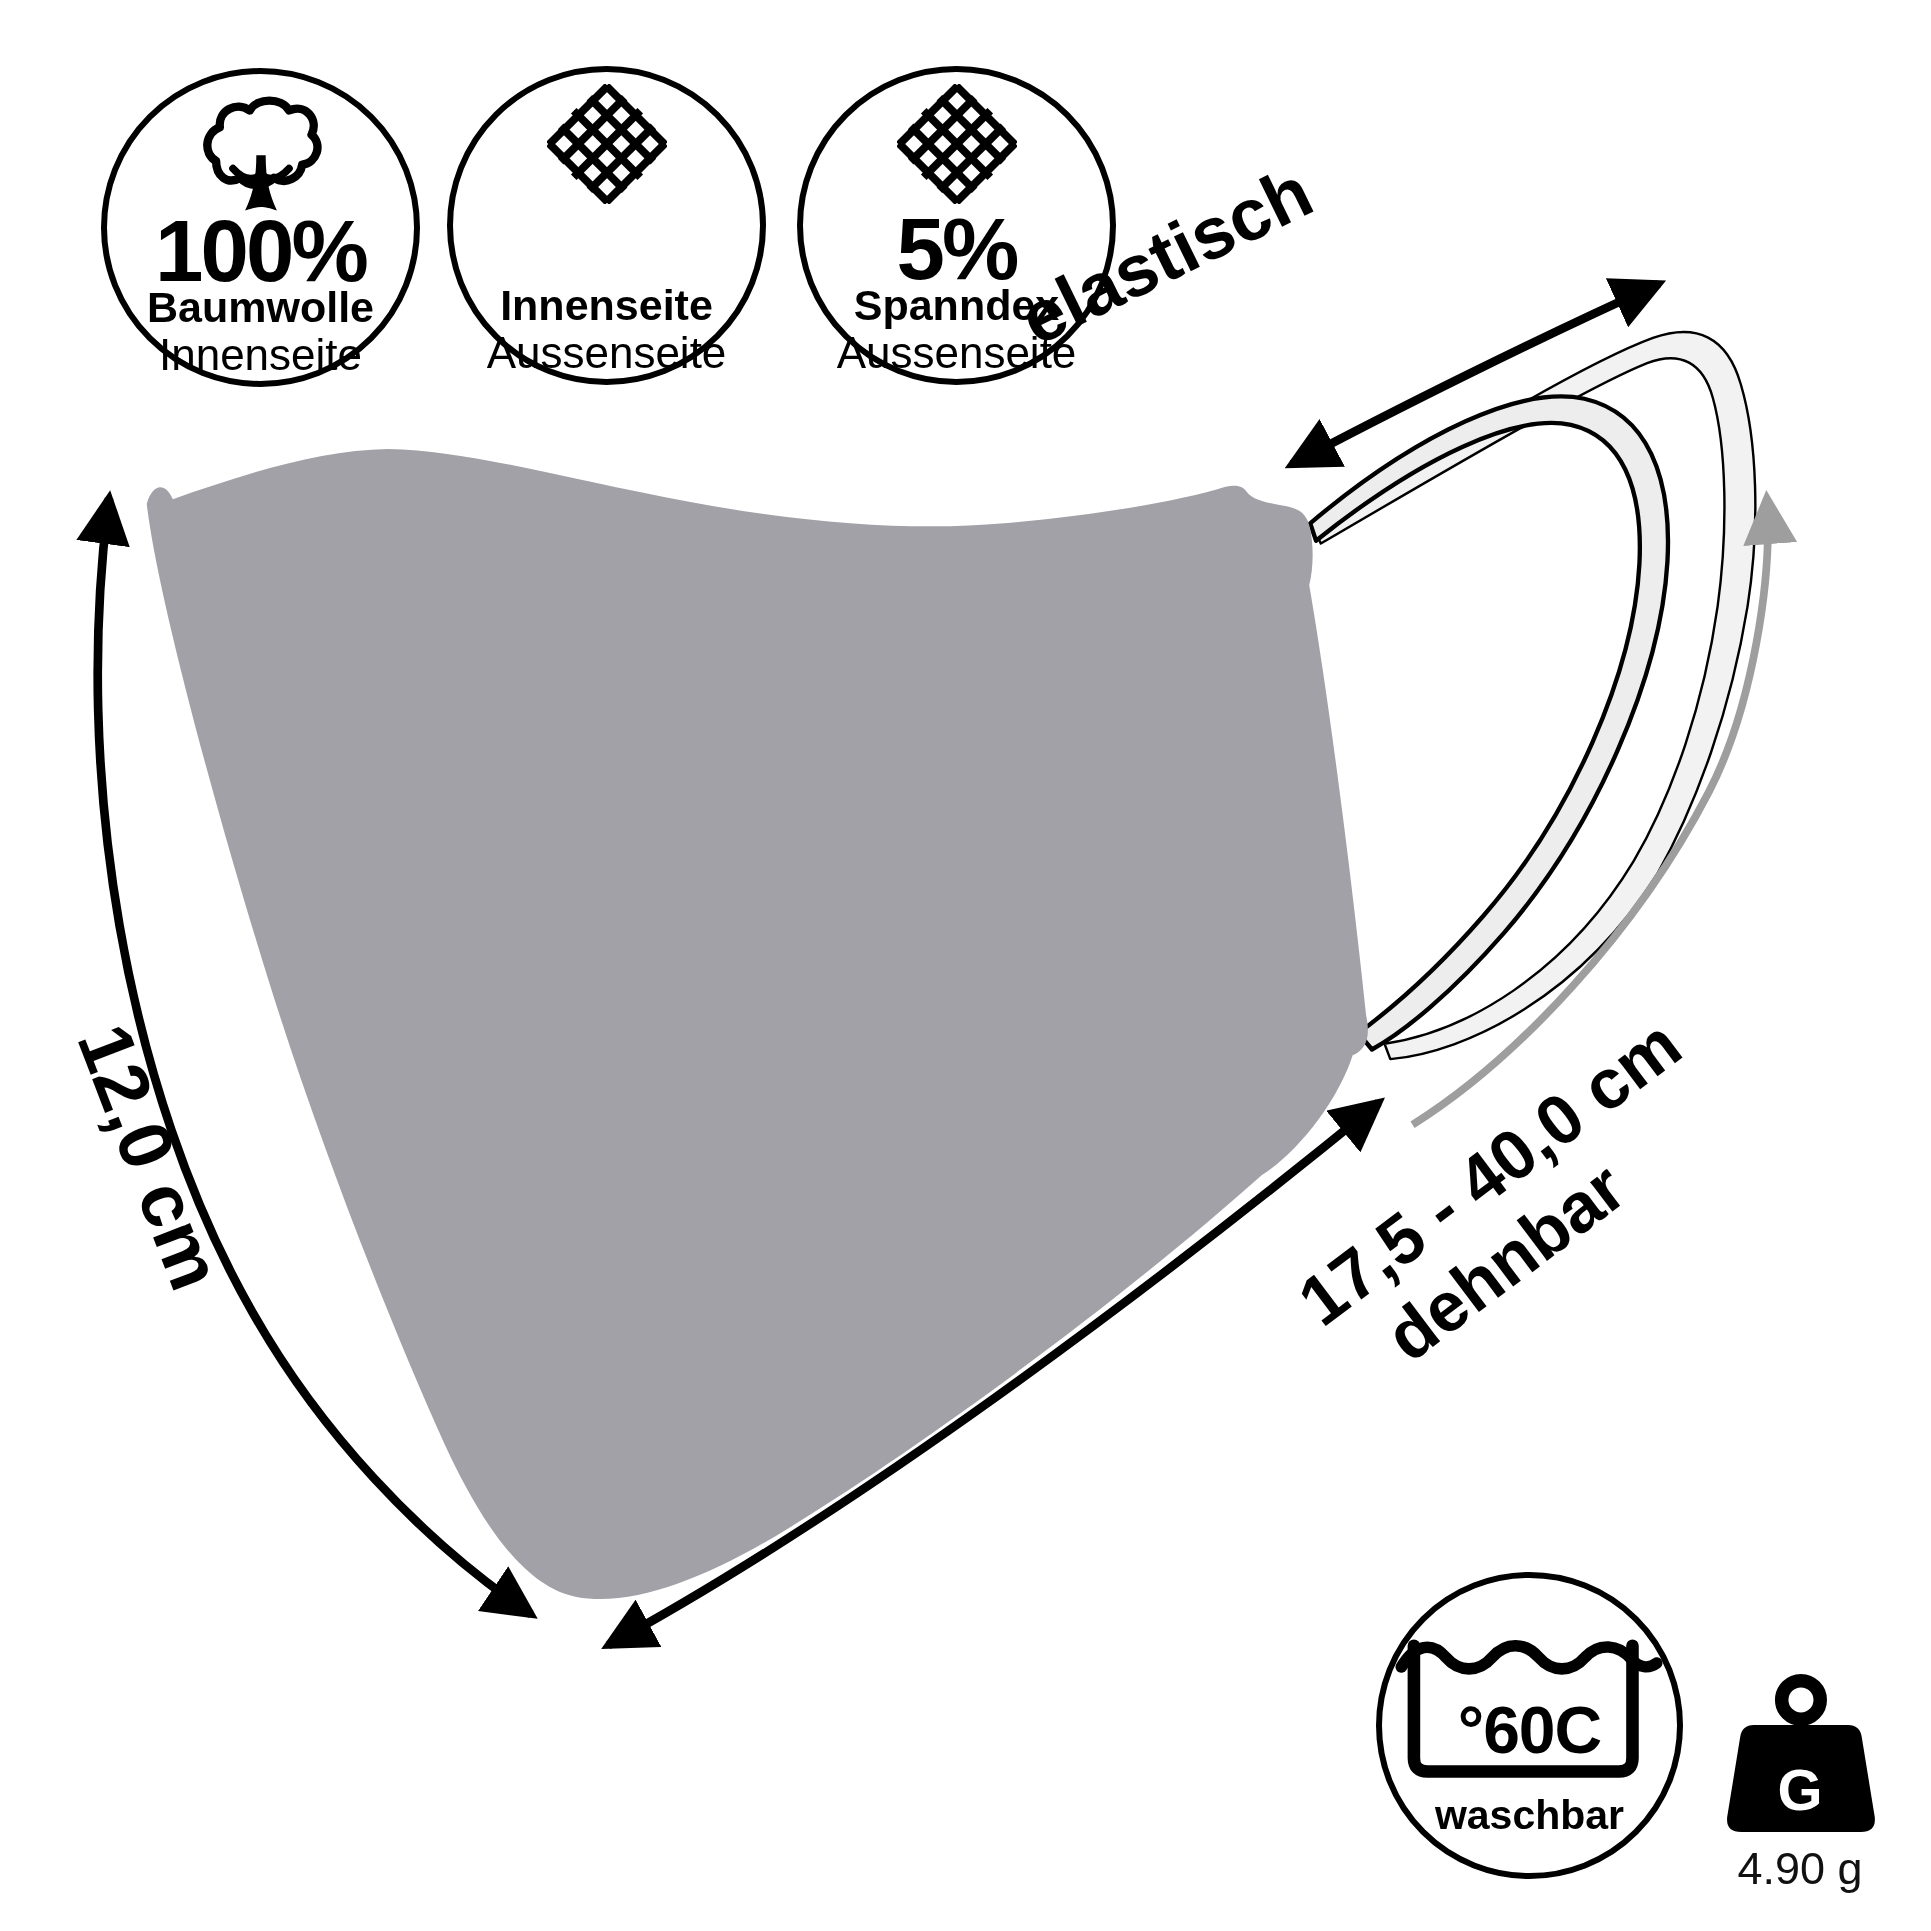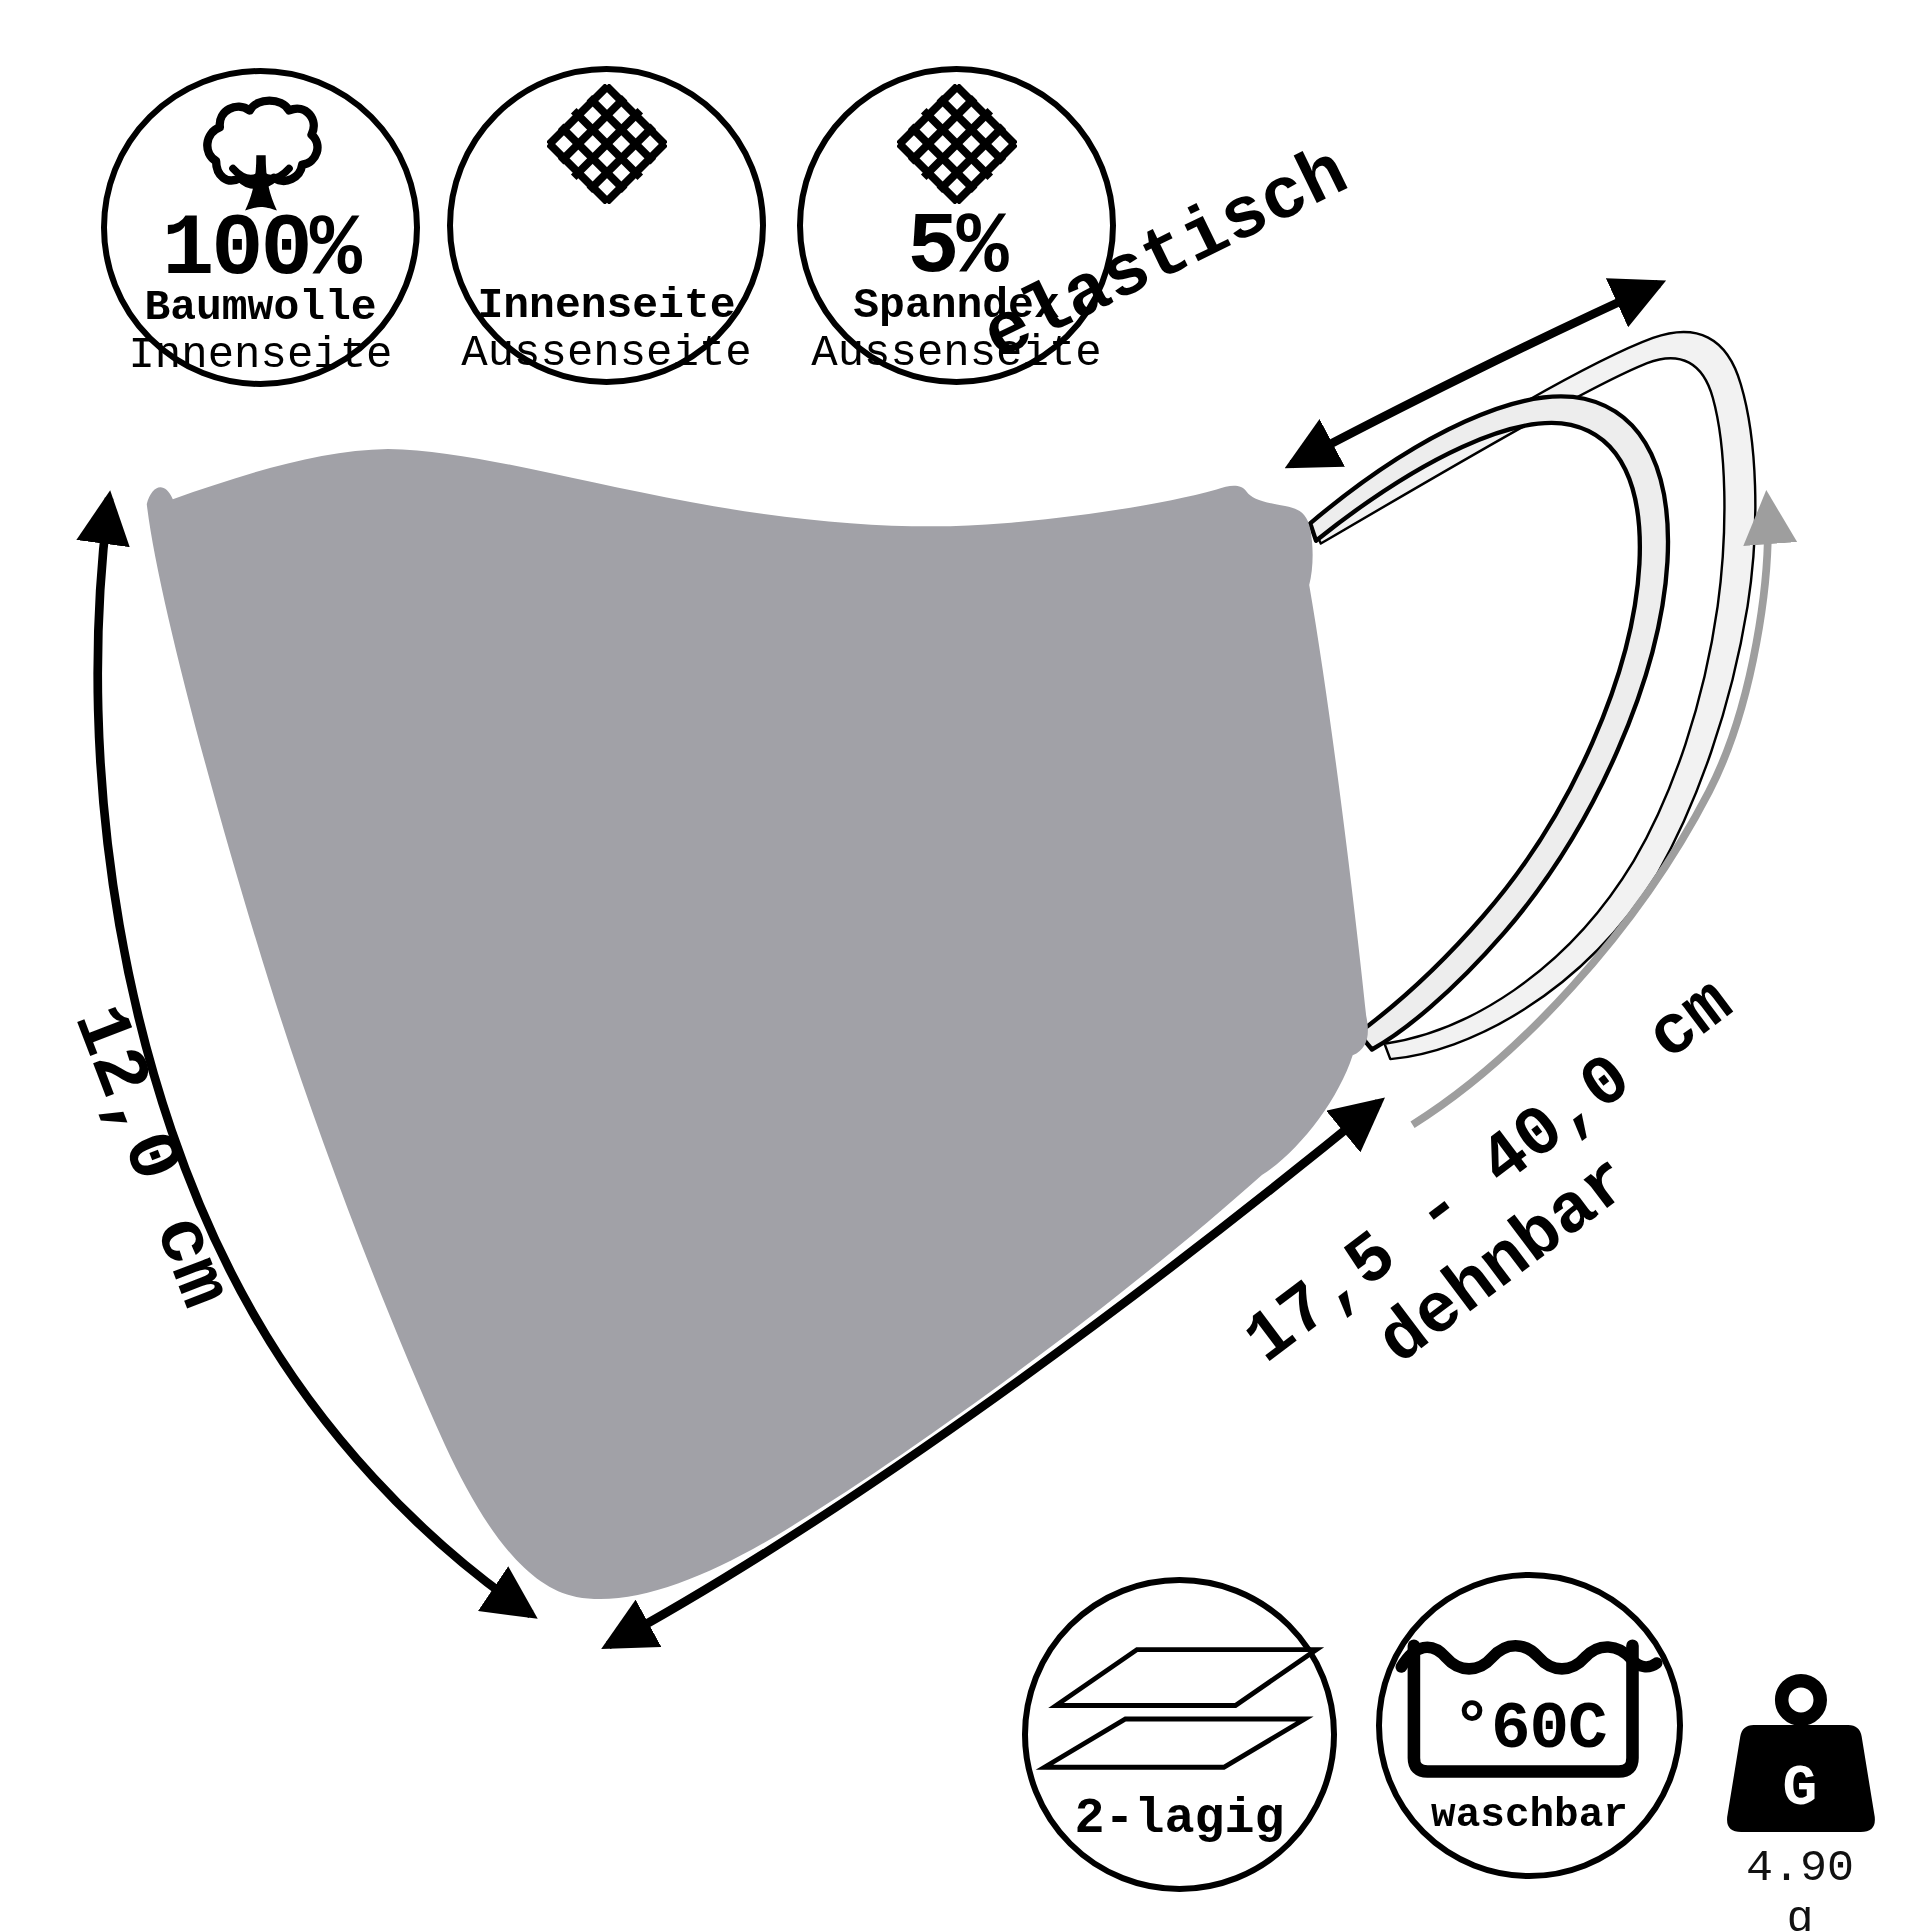--- a/index.html
+++ b/index.html
@@ -1,17 +1,17 @@
 <!DOCTYPE html>
 <html style="--mask: #a1a1a7; --loop_fill: #ededed; --loop_fill_outer: #f2f2f2; --outline: #000000; --dimension_gray: #9e9e9e;"><head>
 <meta charset="utf-8">
 <style>
   html,body { margin:0; padding:0; background:#fff; }
   body { font-family:"Liberation Sans", sans-serif; color:#000; }
-  .canvas { position:relative; width:1931px; height:1931px; background:#fff; overflow:hidden;font-family:Liberation Mono, monospace; }
+  .canvas { position:relative; width:1931px; height:1931px; background:#fff; overflow:hidden; }
   svg.art { position:absolute; left:0; top:0; }
 
   
   .badge { position:absolute; box-sizing:border-box; border:6.8px solid #000; border-radius:50%;
            background:#fff; }
   .badge-top { width:319px; height:319px; }
   .badge-icon { position:absolute; left:50%; transform:translateX(-50%); }
   .badge-value { position:absolute; top:133px; width:100%; text-align:center;
                  font-size:87px; font-weight:700; line-height:1; letter-spacing:-2.9px; }
   .badge-material { position:absolute; top:212px; width:100%; text-align:center;
@@ -155,27 +155,20 @@
 
   <div class="rot-label label-elastic">elastisch</div>
 
   <div class="rot-label label-height">12,0 cm</div>
 
   <div class="rot-label label-stretch">
     <span>17,5 - 40,0 cm</span>
     <span class="sub">dehnbar</span>
   </div>
 
-  <div class="badge badge-layers">
-    <svg width="301" height="301" viewBox="0 0 312 312" style="position:absolute;left:0;top:0;">
-      <polygon points="113,69 299,69 215,127 29,127" fill="#fff" stroke="#000" stroke-width="5"></polygon>
-      <polygon points="101,141 287,141 203,191 17,191" fill="#fff" stroke="#000" stroke-width="5"></polygon>
-    </svg>
-    <div class="layers-label">2-lagig</div>
-  </div>
 
   <div class="badge badge-wash">
     <svg width="294" height="294" viewBox="0 0 304 304" style="position:absolute;left:0;top:0;">
       <path d="M 33 70 L 33 186 Q 33 200 47 200 L 245 200 Q 259 200 259 186 L 259 70" fill="none" stroke="#000" stroke-width="13" stroke-linecap="round"></path>
       <path d="M 20 92 C 34 68 52 66 66 82 C 80 98 100 98 114 82
                C 128 66 148 66 162 82 C 176 98 196 98 210 82
                C 224 67 244 68 258 84 C 266 93 276 94 284 88" fill="none" stroke="#000" stroke-width="12" stroke-linecap="round"></path>
     </svg>
     <div class="wash-temp">°60C</div>
     <div class="wash-label">waschbar</div>

